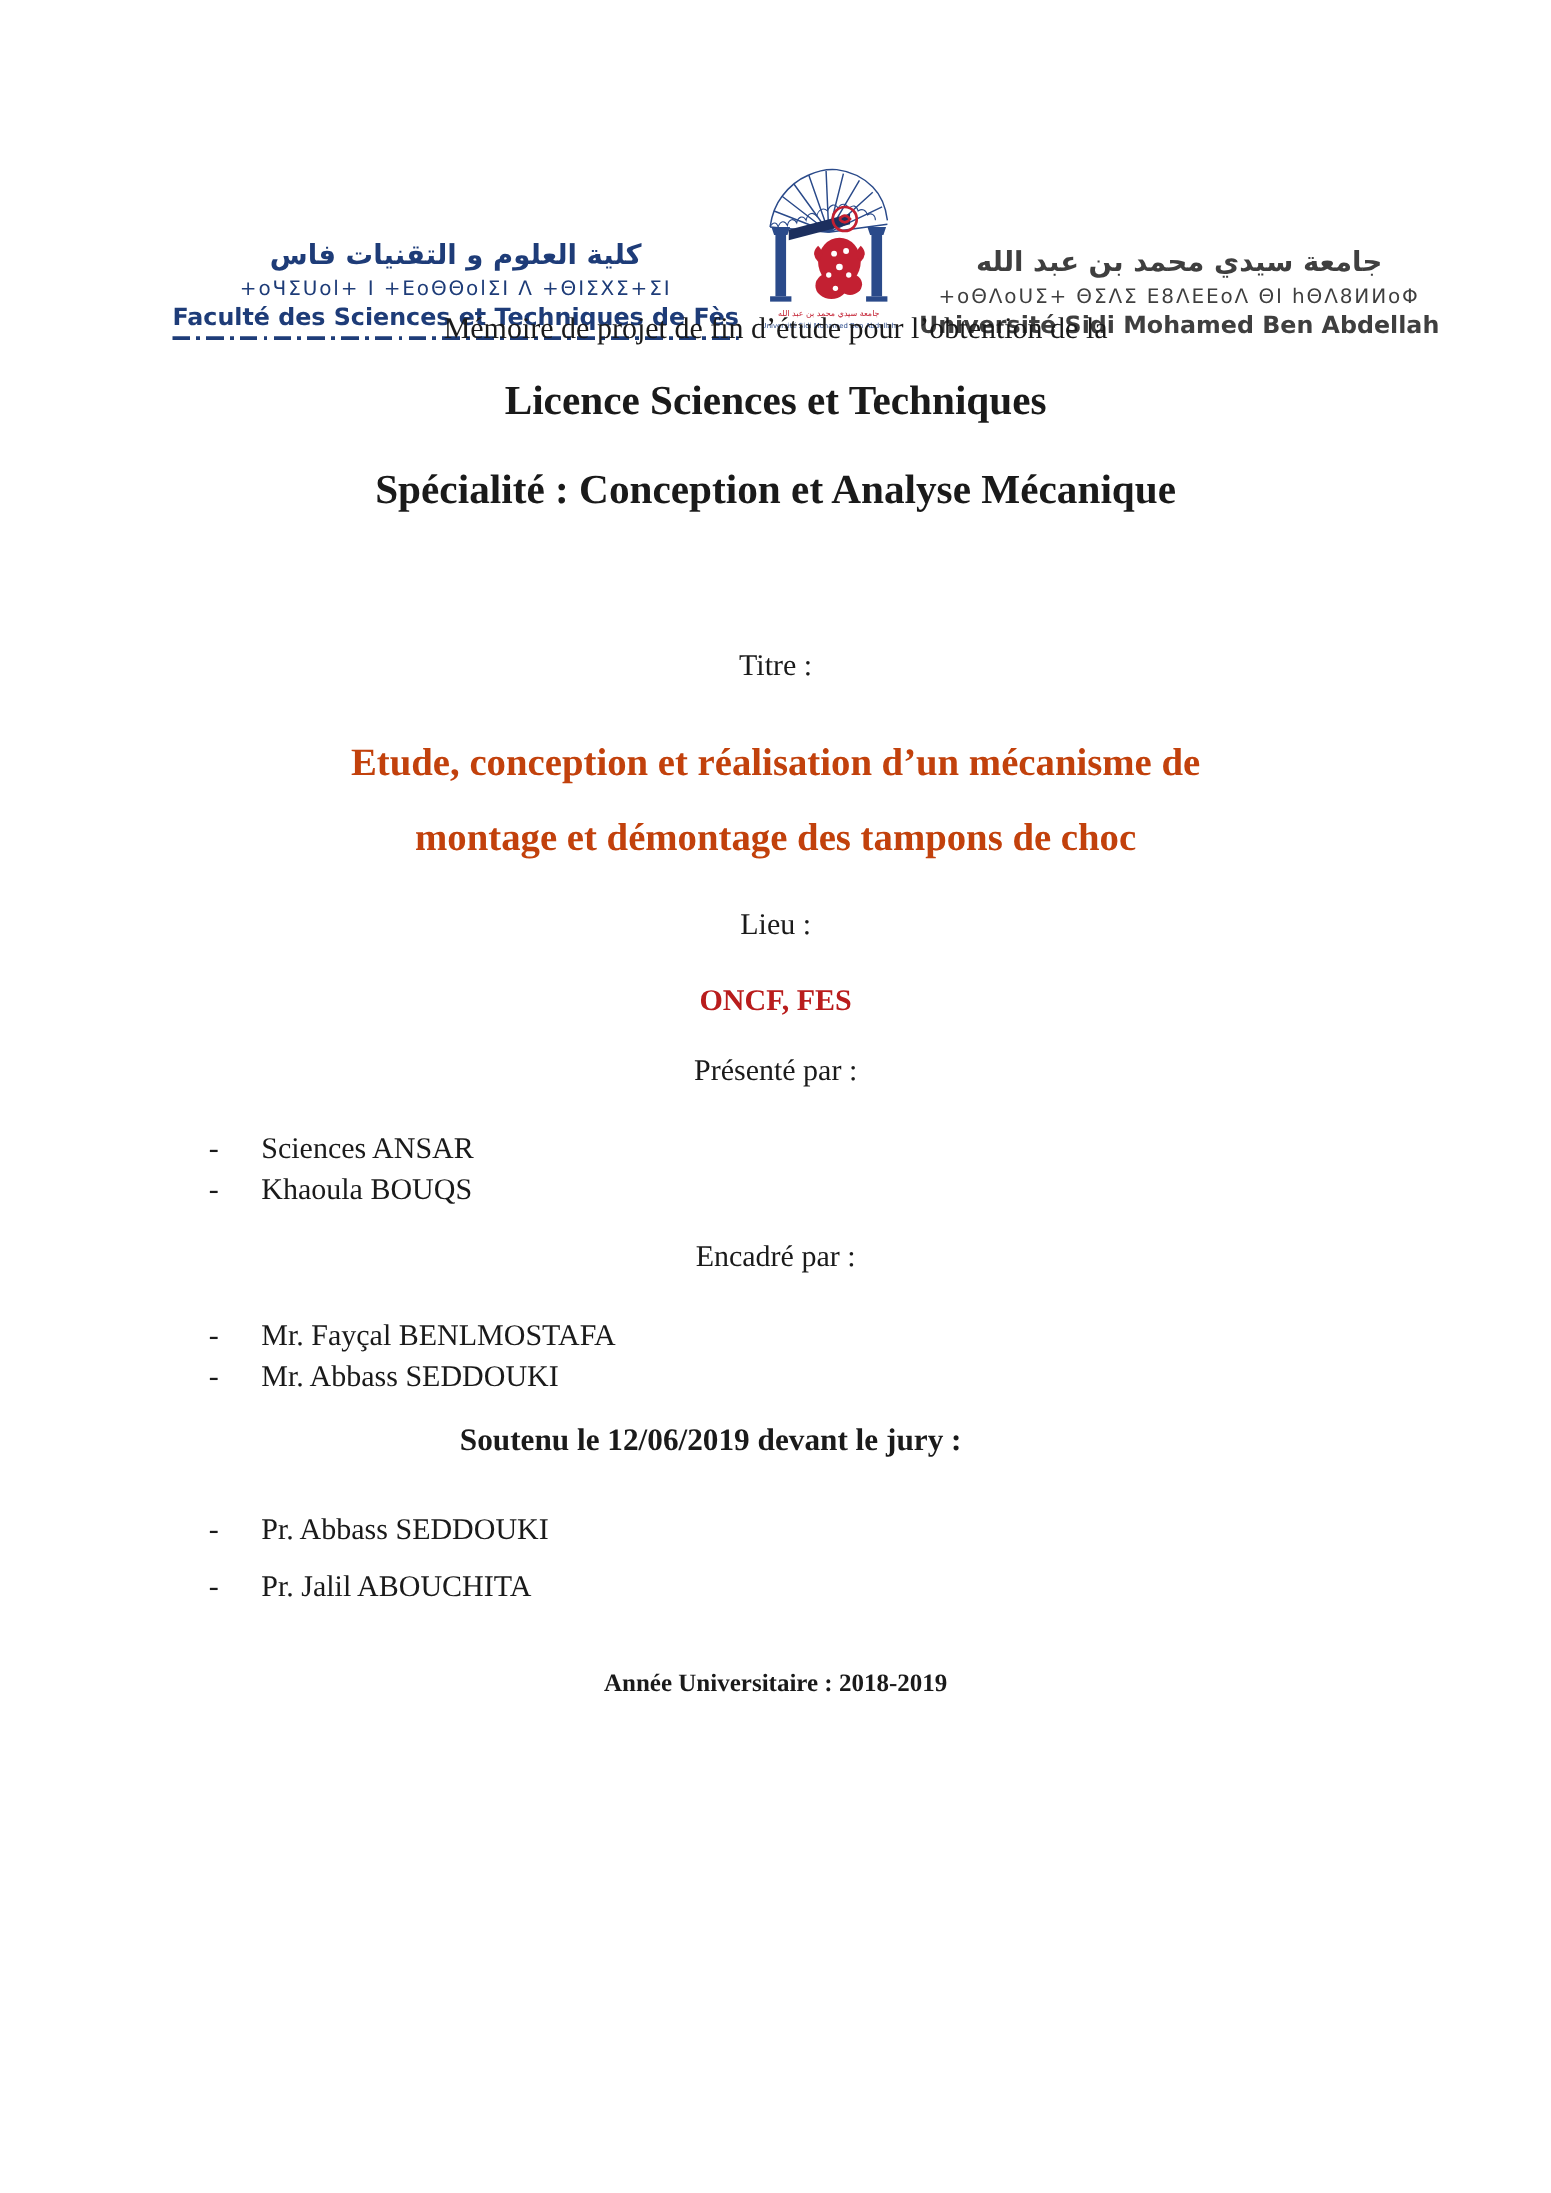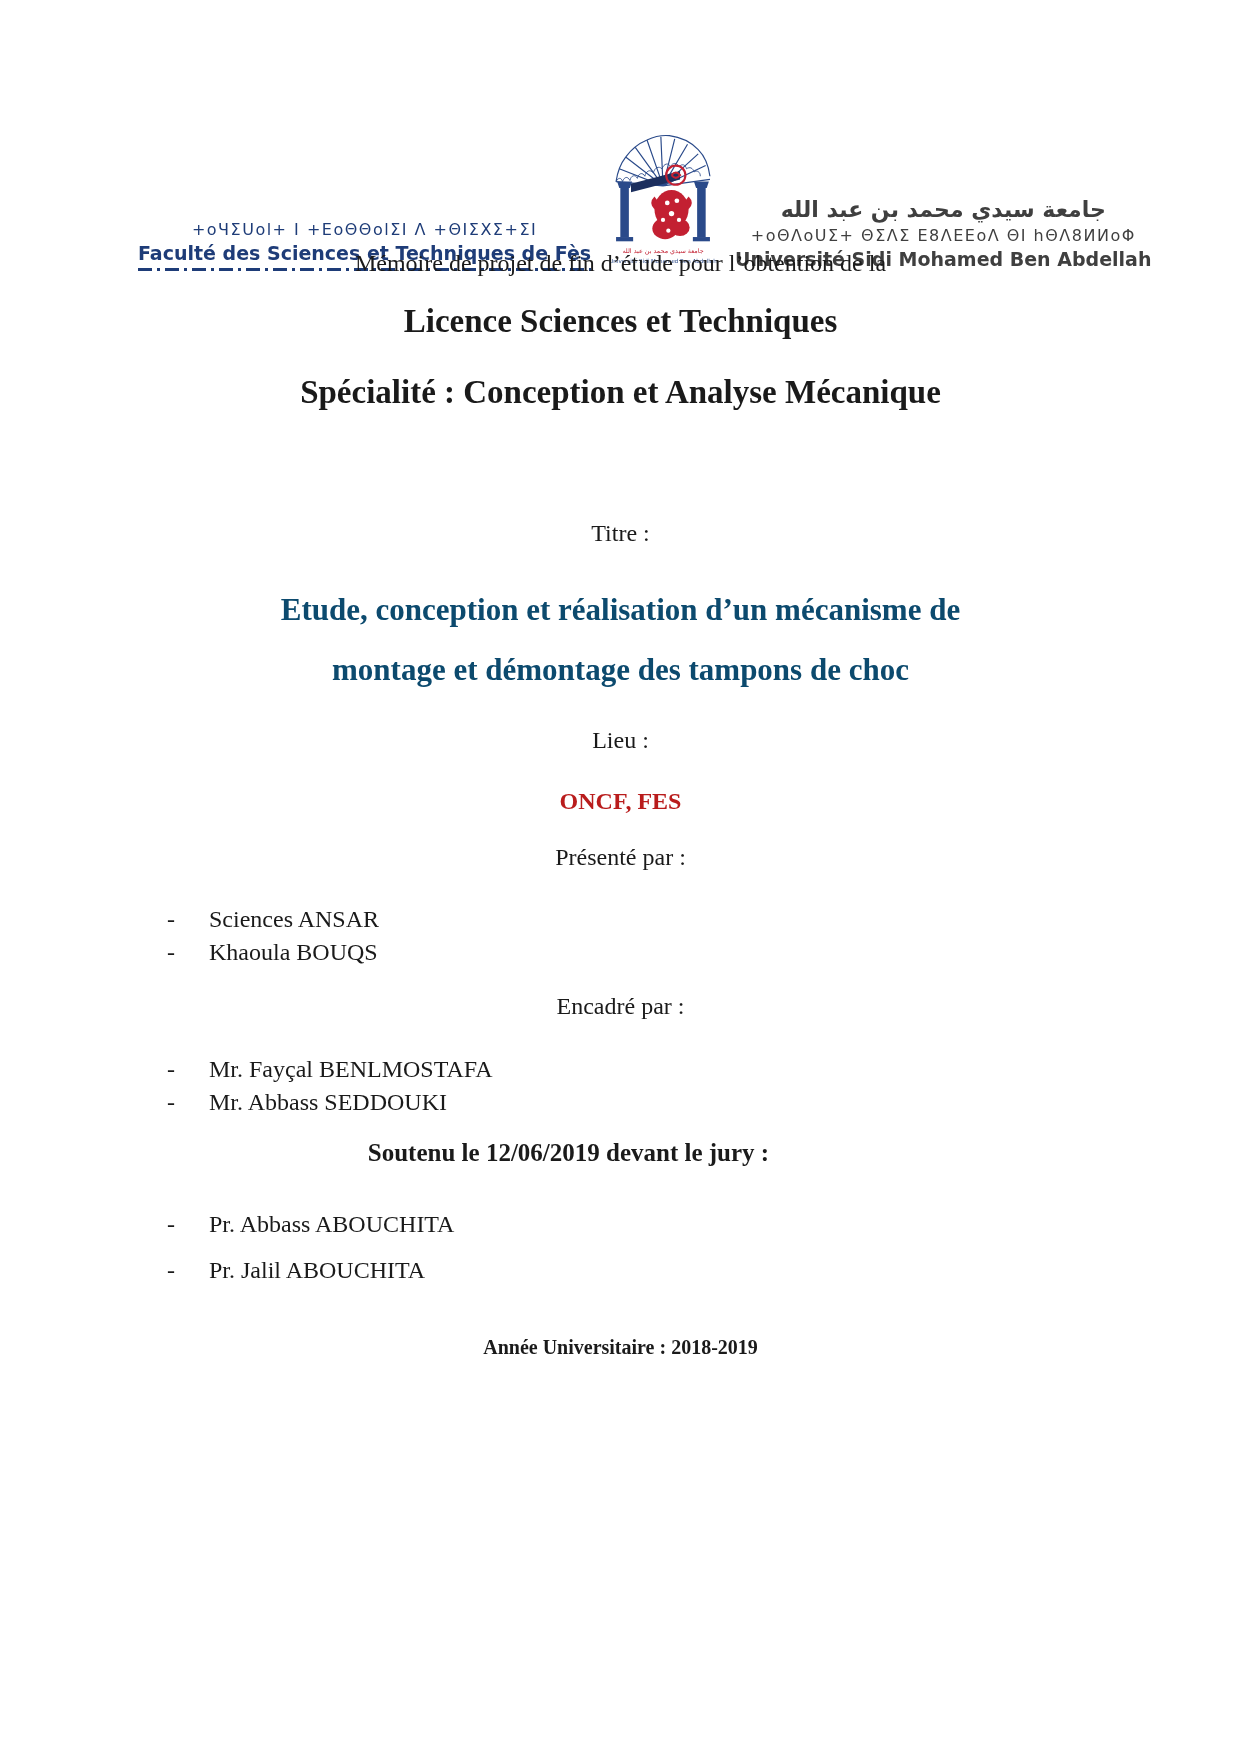--- a/index.html
+++ b/index.html
@@ -30,21 +30,21 @@
       #1e3c78 19px 22px, transparent 22px 27px);
   }
   .logo-wrap { width:128px; flex:0 0 auto; margin:0 8px; align-self:flex-start; }
 
   
   .cline { position:absolute; left:0; right:0; text-align:center; white-space:nowrap; }
   .t-intro     { top:250px; font-size:24px; }
   .t-degree    { top:303px; font-size:33px; font-weight:bold; }
   .t-specialty { top:374px; font-size:33px; font-weight:bold; }
   .t-titre     { top:520px; font-size:24px; }
-  .t-bluetitle { top:580px; font-size:31px; font-weight:bold; line-height:60px; color:#0c4a6e; white-space:normal; }
+  .t-bluetitle { top:580px; font-size:31px; font-weight:bold; line-height:60px; color:#c2410c; white-space:normal; }
   .t-lieu      { top:727px; font-size:24px; }
   .t-oncf      { top:788px; font-size:24px; font-weight:bold; color:#b91c1c; }
   .t-presente  { top:844px; font-size:24px; }
   .t-encadre   { top:993px; font-size:24px; }
   .t-soutenu   { top:1139px; font-size:25px; font-weight:bold; transform:translateX(-52px); }
   .t-annee     { top:1336px; font-size:20px; font-weight:bold; }
 
   
   .dash-list { position:absolute; left:167px; font-size:24px; }
   .dash-list .li { display:flex; }
@@ -54,20 +54,21 @@
   .list-jury { top:1201px; line-height:46px; }
 </style>
 </head>
 <body>
 
 <div class="page">
 
   <div class="header-row">
 
     <div class="inst-block inst-left">
+      <div class="inst-arabic">كلية العلوم و التقنيات فاس</div>
       <div class="inst-tif">+oЧΣUol+ I +EoΘΘolΣI Λ +ΘIΣXΣ+ΣI</div>
       <div class="inst-french">Faculté des Sciences et Techniques de Fès</div>
       <div class="dashdot-line"></div>
     </div>
 
     <div class="logo-wrap">
       <svg viewBox="0 0 120 132" width="128" height="141">
 
         <g stroke="#2a4a8a" stroke-width="1.1" fill="none">
           <path d="M60,56 L16,52 M60,56 L19,40 M60,56 L25,29 M60,56 L34,20 M60,56 L45,13 M60,56 L58,10 M60,56 L71,12 M60,56 L83,17 M60,56 L93,26 M60,56 L100,37 M60,56 L104,50"></path>
@@ -153,21 +154,21 @@
     <div class="li">
       <span class="dash">-</span>
       <span>Mr. Abbass SEDDOUKI</span>
     </div>
   </div>
 
   <div class="cline t-soutenu">Soutenu le 12/06/2019 devant le jury :</div>
   <div class="dash-list list-jury">
     <div class="li">
       <span class="dash">-</span>
-      <span>Pr. Abbass ABOUCHITA</span>
+      <span>Pr. Abbass SEDDOUKI</span>
     </div>
     <div class="li">
       <span class="dash">-</span>
       <span>Pr. Jalil ABOUCHITA</span>
     </div>
   </div>
 
   <div class="cline t-annee">Année Universitaire : 2018-2019</div>
 
 </div>

